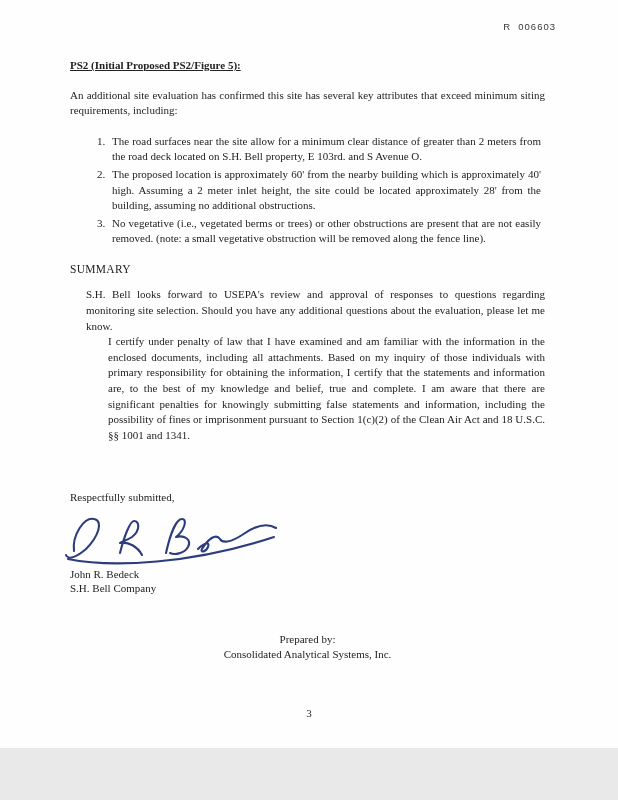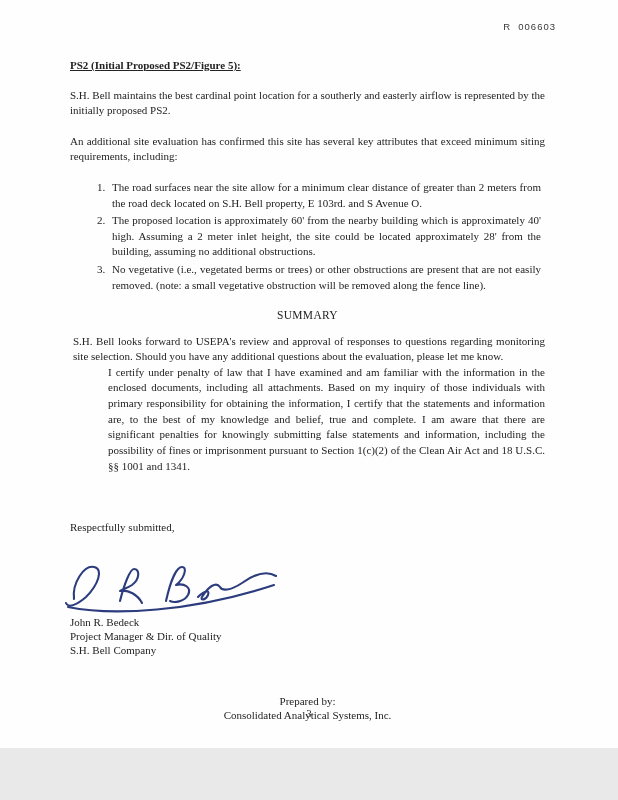--- a/index.html
+++ b/index.html
@@ -45,40 +45,39 @@
   ol.num-list li {
     text-align: justify;
     margin: 0 0 2px 0;
     padding-left: 4px;
   }
   .section-heading {
     margin: 4px 0 10px 0;
     font-weight: normal;
     font-size: 11.5px;
     letter-spacing: 0.3px;
-    text-align: center;
   }
   .section-heading.bold {
     font-weight: bold;
     font-size: 11px;
     margin-top: 28px;
     margin-bottom: 14px;
   }
   .summary-para {
     text-align: justify;
-    margin: 0 0 0 3px;
+    margin: 0 0 0 16px;
   }
   .cert-para {
     text-align: justify;
     margin: 0 0 0 38px;
   }
   .closing {
     margin-top: 46px;
   }
-  .salutation { margin: 0 0 19px 0; }
+  .salutation { margin: 0 0 2px 0; }
   .signature-wrap {
     margin: 2px 0 0 0;
     height: 60px;
     position: relative;
   }
   .signature-wrap svg { position: absolute; left: -8px; top: 0; }
   .signer-block p { margin: 0; line-height: 1.3; }
   .prepared-block { margin-top: 36px; }
   .prepared-block p { margin: 0; line-height: 1.35; text-align: center; }
   .page-number {
@@ -95,21 +94,20 @@
 <body>
 
 <div class="page">
 
   <div class="stamp">R  006603</div>
 
   <div class="content">
 
     <p class="doc-heading">PS2 (Initial Proposed PS2/Figure 5):</p>
 
-    <p class="para">S.H. Bell maintains the best cardinal point location for a southerly and easterly airflow is represented by the initially proposed PS2.</p>
 
     <p class="para">An additional site evaluation has confirmed this site has several key attributes that exceed minimum siting requirements, including:</p>
 
     <ol class="num-list">
       <li>The road surfaces near the site allow for a minimum clear distance of greater than 2 meters from the road deck located on S.H. Bell property, E 103rd. and S Avenue O.</li>
       <li>The proposed location is approximately 60' from the nearby building which is approximately 40' high. Assuming a 2 meter inlet height, the site could be located approximately 28' from the building, assuming no additional obstructions.</li>
       <li>No vegetative (i.e., vegetated berms or trees) or other obstructions are present that are not easily removed. (note: a small vegetative obstruction will be removed along the fence line).</li>
     </ol>
 
     <p class="section-heading">SUMMARY</p>
@@ -129,21 +127,20 @@
             <path d="M58 46 C62 30 68 14 72 14 C78 14 78 24 70 30 C64 34 60 34 58 36 C66 34 76 40 80 48" stroke="#2c3c7d"></path>
             <path d="M104 46 C108 28 114 12 120 12 C126 12 122 24 114 30 C122 28 130 32 126 40 C122 47 112 48 108 46" stroke="#2c3c7d"></path>
             <path d="M136 42 C142 36 148 34 146 40 C144 45 138 46 140 42 C146 32 154 26 158 32 C160 36 168 36 180 28 C194 18 206 16 214 21" stroke="#2c3c7d"></path>
             <path d="M6 52 C50 61 130 57 212 30" stroke="#2c3c7d"></path>
           </g>
         </svg>
       </div>
 
       <div class="signer-block">
         <p>John R. Bedeck</p>
-        <p>Project Manager &amp; Dir. of Quality</p>
         <p>S.H. Bell Company</p>
       </div>
 
       <div class="prepared-block">
         <p>Prepared by:</p>
         <p>Consolidated Analytical Systems, Inc.</p>
       </div>
     </div>
 
   </div>

